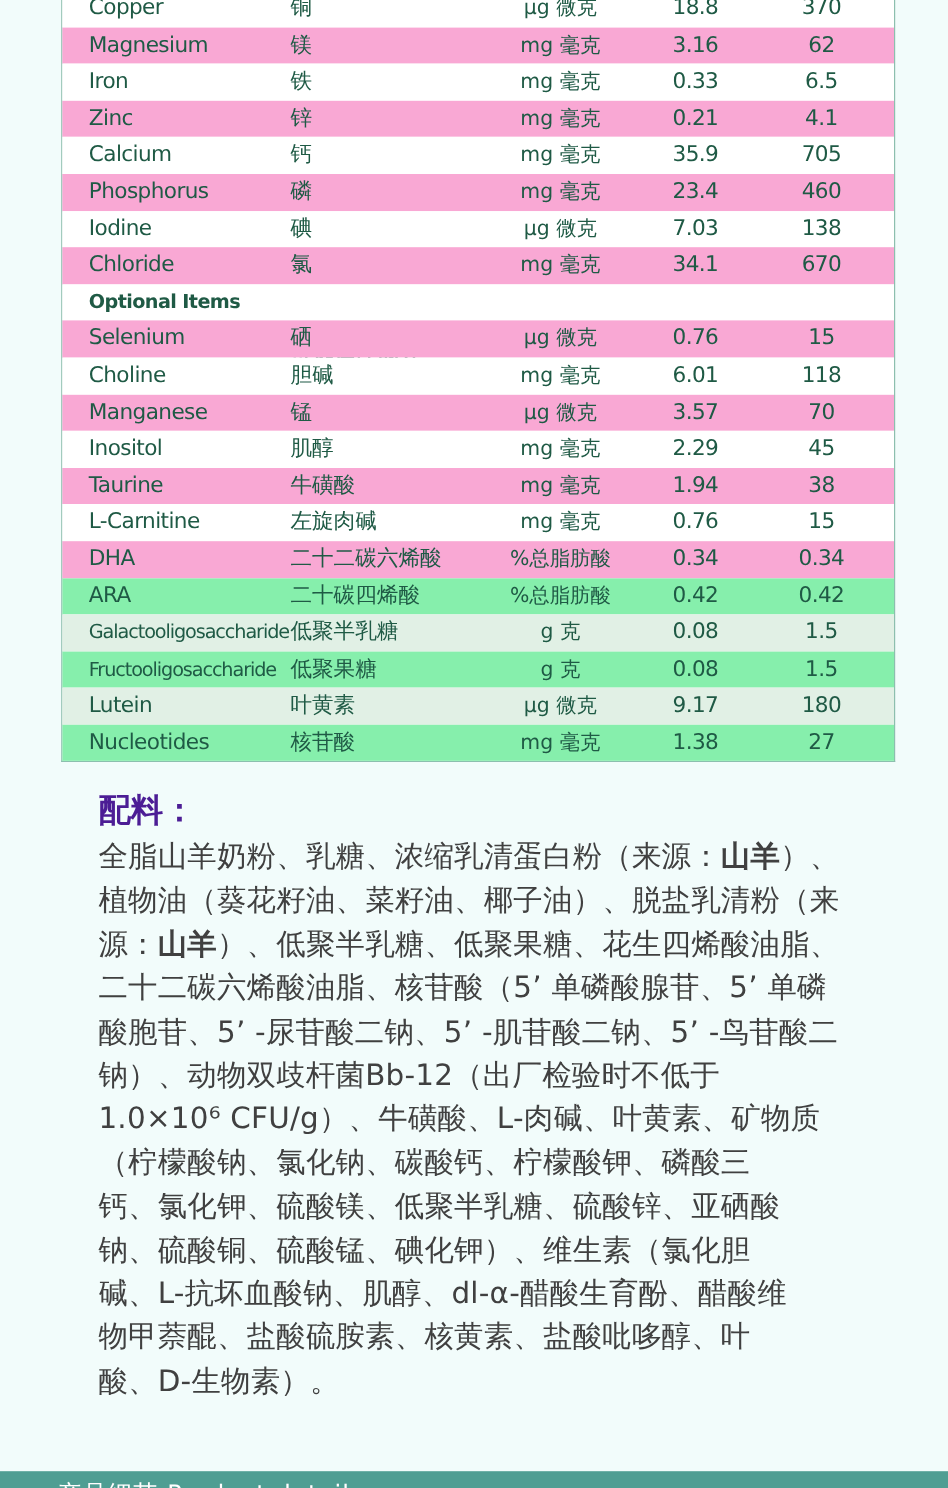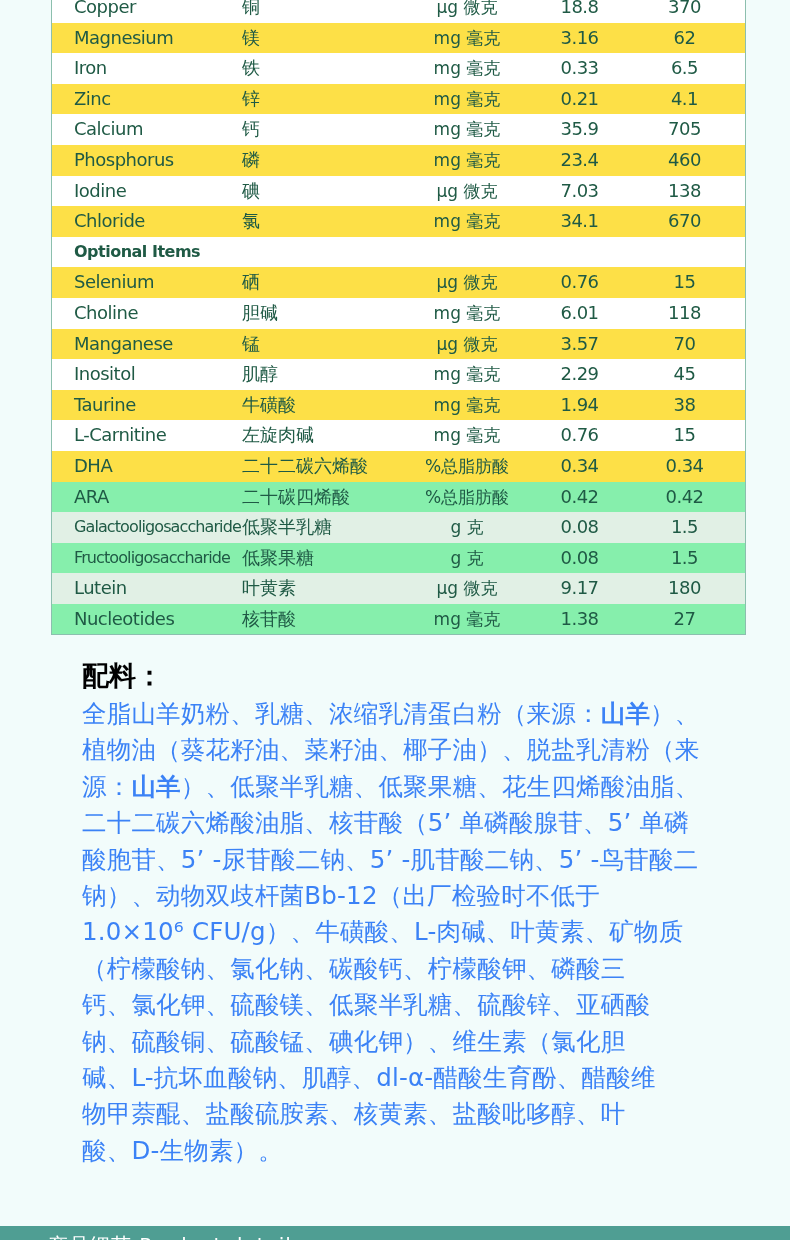--- a/index.html
+++ b/index.html
@@ -24,21 +24,21 @@
     border-right: 1.5px solid #8cbfae;
     border-bottom: 1.5px solid #8cbfae;
     background: #ffffff;
   }
   .row {
     position: relative;
     height: 30.6px;
     font-size: 18px;
     letter-spacing: -0.5px;
   }
-  .row.green { background: #fde047; }
+  .row.green { background: #f9a8d4; }
   .row.white { background: #ffffff; }
   .row.light { background: #86efac; }
   .row.lightgreen { background: #e1f0e5; }
   .cell {
     position: absolute;
     top: 0;
     height: 30.6px;
     line-height: 30.6px;
     white-space: nowrap;
   }
@@ -53,32 +53,32 @@
 
   .ingredients {
     position: absolute;
     left: 82px;
     top: 656px;
     width: 640px;
   }
   .ing-title {
     font-size: 27px;
     font-weight: bold;
-    color: #000000;
+    color: #4c1d95;
     height: 40px;
     line-height: 40px;
     margin: 0;
   }
   .ing-lines { margin-top: 0; }
   .ing-line {
     font-size: 24.5px;
     line-height: 36.4px;
     height: 36.4px;
     white-space: nowrap;
-    color: #3b82f6;
+    color: #404040;
     letter-spacing: 0.2px;
   }
   .ing-line b { font-weight: bold; }
 
   .bottom-banner {
     position: absolute;
     left: 0;
     top: 1226px;
     width: 790px;
     height: 20px;

